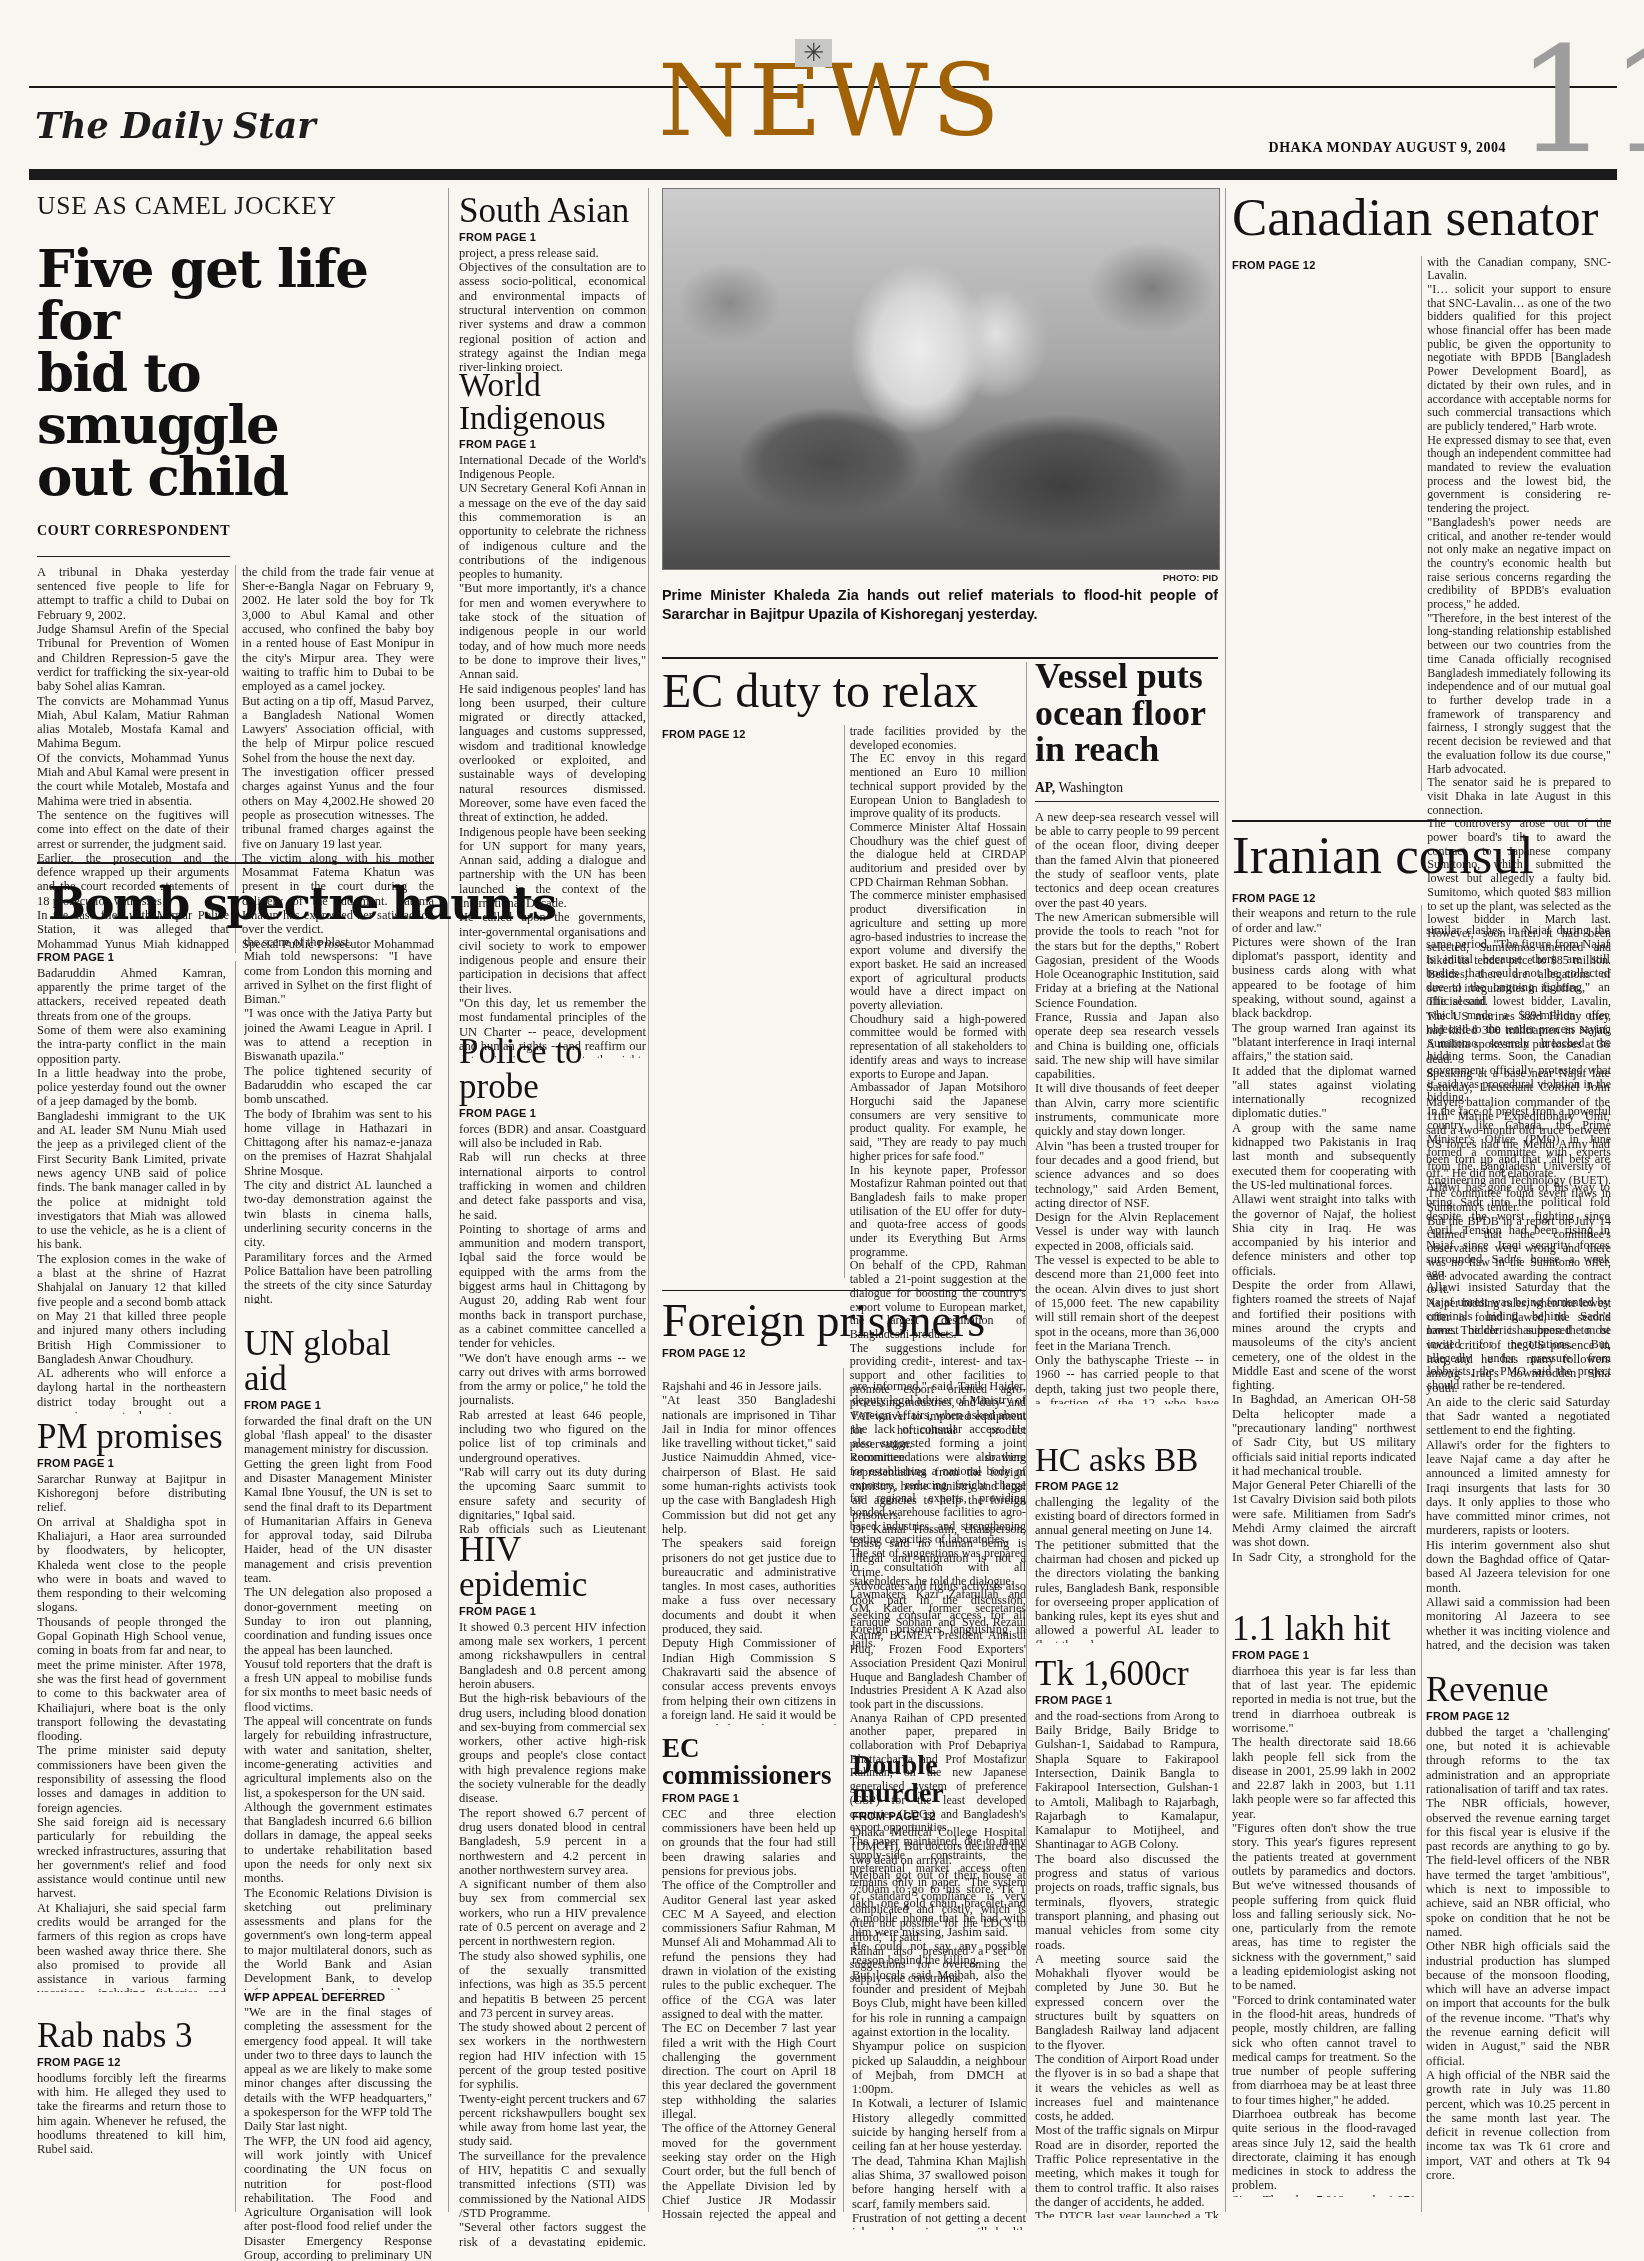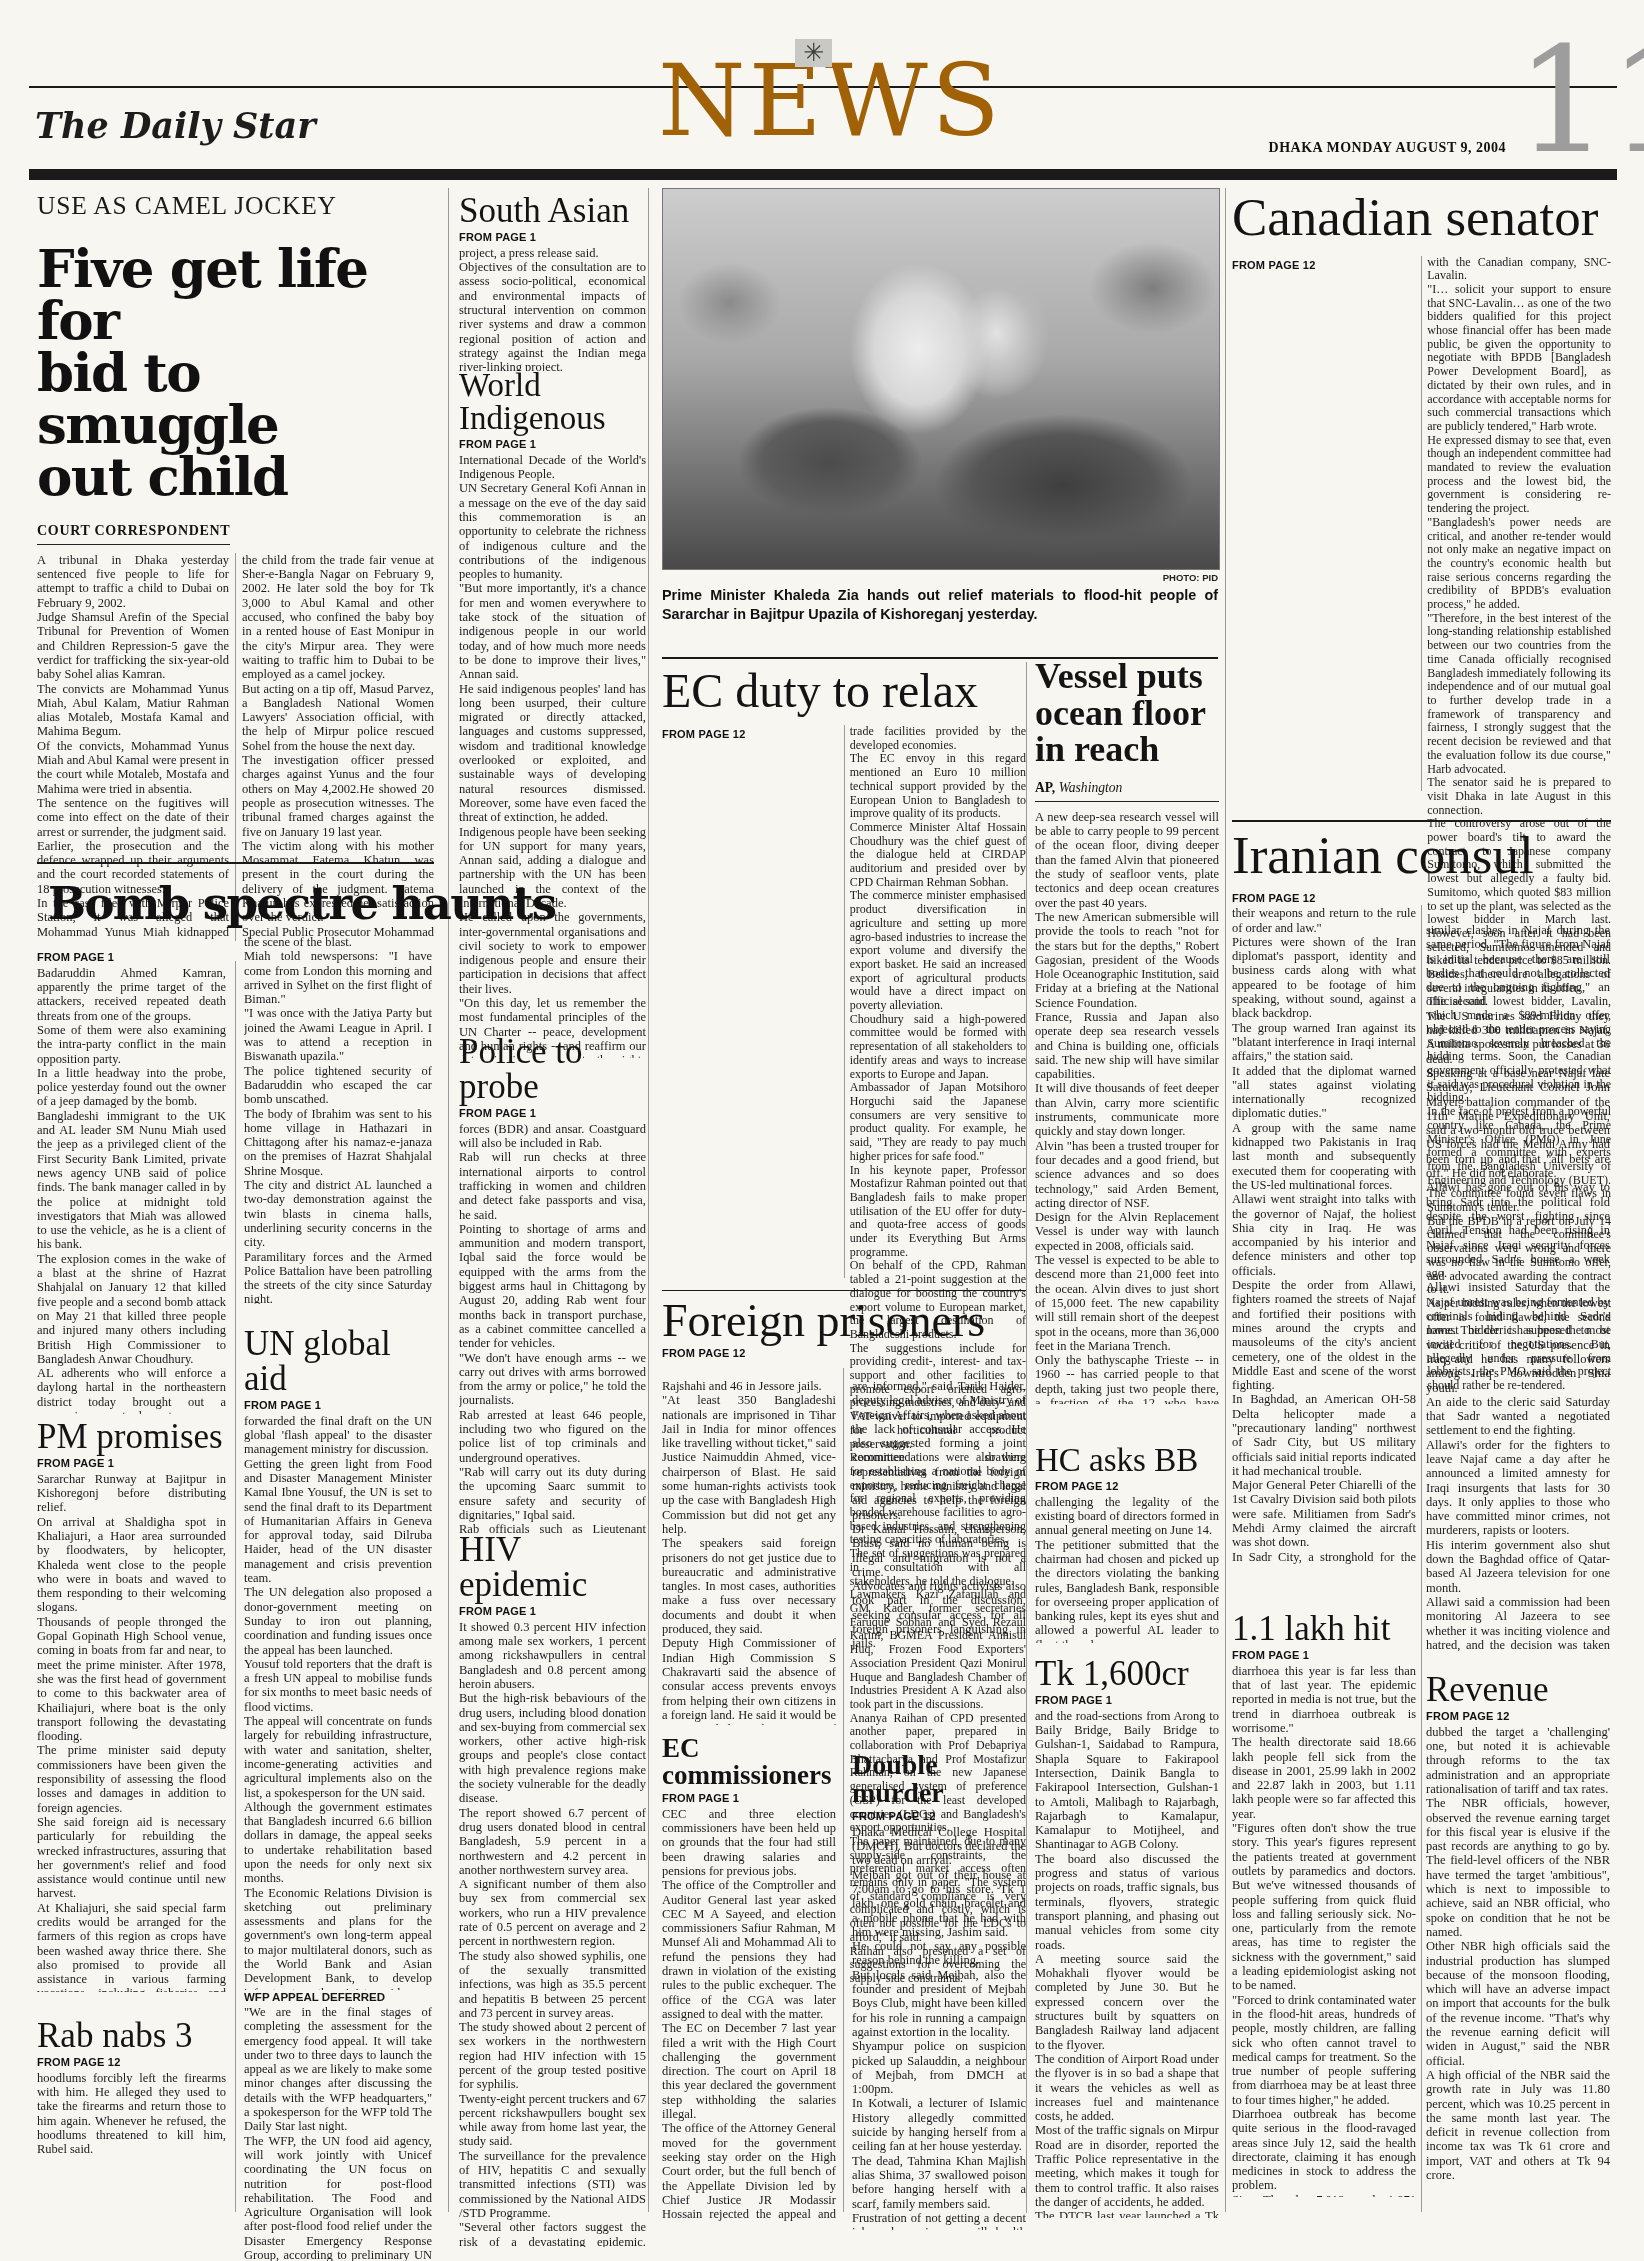--- a/index.html
+++ b/index.html
@@ -12,24 +12,24 @@
   .news-title{font-family:"DejaVu Serif",serif;font-size:100px;line-height:1;letter-spacing:3.3px;color:#a16207;text-align:center;}
   .star-badge{font-size:25px;color:#3c3c3c;background:#c8c8c4;padding:0 8.2px;line-height:28px;}
   .issue-date{font-family:"Liberation Serif",serif;font-weight:bold;font-size:14px;letter-spacing:0.5px;text-align:right;color:#111;}
   .pagenum{font-family:"DejaVu Serif",serif;font-size:146px;line-height:.9;color:#9d9d9d;}
   .kicker{font-size:25.5px;letter-spacing:0.8px;color:#1a1a1a;}
   .hl-heavy{font-family:"DejaVu Serif",serif;font-weight:bold;letter-spacing:-1.6px;line-height:.98;white-space:pre-line;color:#111;}
   .hs{font-family:"Liberation Serif",serif;font-weight:400;line-height:1.0;white-space:pre-line;color:#141414;}
   .hs-b{font-weight:700;}
   .tag{font-family:"Liberation Sans",sans-serif;font-weight:bold;font-size:11px;letter-spacing:0.2px;color:#111;margin:3.3px 0 2.5px 0;}
   .byline{font-family:"Liberation Serif",serif;font-weight:bold;font-size:14px;letter-spacing:0.7px;
-          border-bottom:1.6px solid #222;display:inline-block;padding-bottom:5px;}
+          border-bottom:1.6px solid #222;display:inline-block;padding-bottom:17px;}
   .dateline{font-size:13.6px;border-bottom:1.3px solid #222;padding-bottom:5px;display:block;}
   .dateline .ag{font-weight:bold;}
-  .dateline .pl{font-style:italic;}
+  .dateline .pl{}
   .body{white-space:pre-line;text-align:justify;font-size:12.5px;line-height:14.3px;overflow:hidden;color:#1b1b1b;}
   .tight{font-size:12px;line-height:13.7px;}
   .cols2{column-count:2;column-gap:13px;column-rule:0.8px solid #9a9a9a;column-fill:auto;}
   .subhead{font-family:"Liberation Sans",sans-serif;font-weight:bold;font-size:11.5px;margin:1.6px 0;}
   .caption{font-family:"Liberation Sans",sans-serif;font-weight:bold;font-size:14.4px;line-height:1.35;text-align:justify;color:#111;}
   .credit{font-family:"Liberation Sans",sans-serif;font-weight:bold;font-size:9.5px;text-align:right;color:#222;}
   .photo{background:
       radial-gradient(ellipse 99px 123px at 46% 42%, #ededed 0%, #d7d7d7 45%, rgba(120,120,120,0) 70%),
       radial-gradient(ellipse 74px 91px at 60% 38%, #e2e2e2 0%, #b9b9b9 50%, rgba(120,120,120,0) 72%),
       radial-gradient(ellipse 123px 74px at 30% 72%, #4c4c4c 0%, #5d5d5d 55%, rgba(90,90,90,0) 75%),

